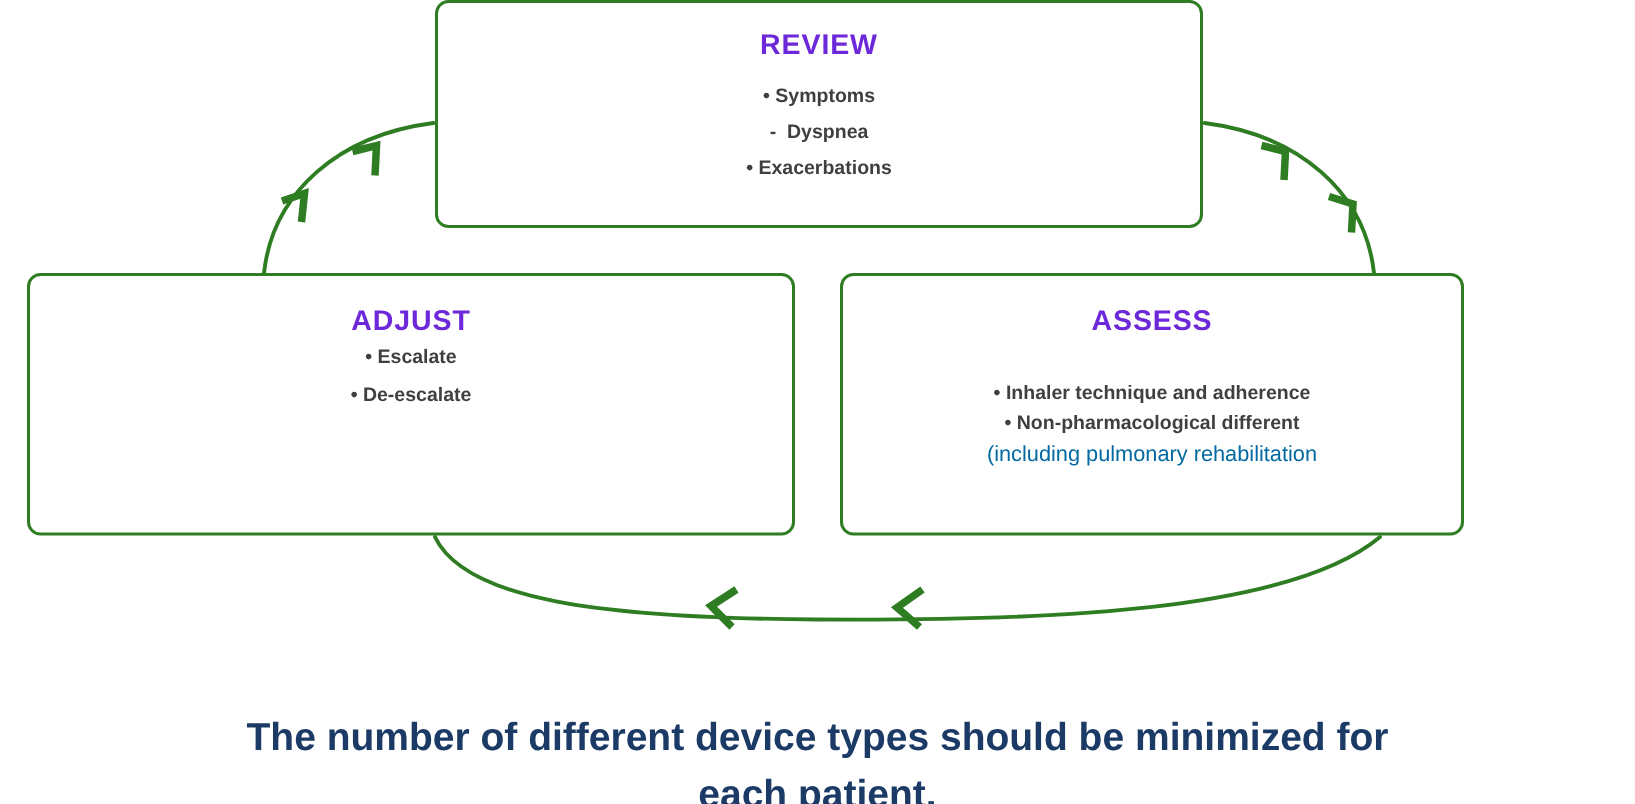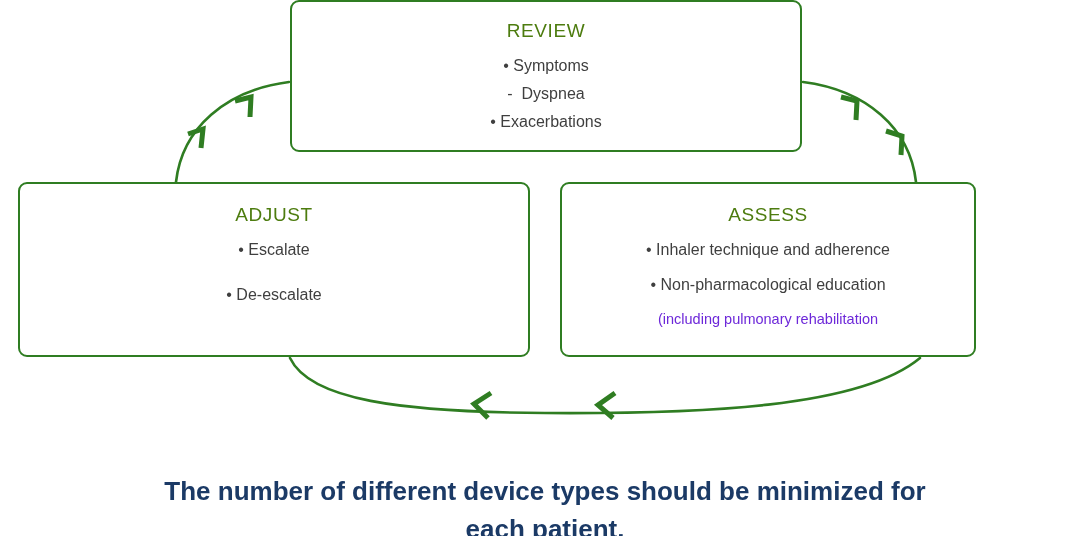--- a/index.html
+++ b/index.html
@@ -29,43 +29,43 @@
     position: absolute;
     box-sizing: border-box;
     border: 2px solid #2f7d22;
     border-radius: 9px;
     background: #ffffff;
     display: flex;
     flex-direction: column;
     align-items: center;
   }
   .node-title {
-    color: #4d7c0f;
-    font-weight: normal;
+    color: #6d28d9;
+    font-weight: bold;
     font-size: 19px;
     letter-spacing: 0.6px;
     text-align: center;
   }
   .node-lines {
     display: flex;
     flex-direction: column;
     align-items: center;
     width: 100%;
   }
   .node-line {
     color: #3f3f3f;
-    font-weight: normal;
-    font-size: 16px;
+    font-weight: bold;
+    font-size: 13px;
     text-align: center;
     line-height: 1.3;
     white-space: nowrap;
   }
   .node-line.sub {
     font-weight: normal;
-    color: #6d28d9;
+    color: #0369a1;
     font-size: 14.5px;
   }
   .node-line .bullet {
     color: #3f3f3f;
   }
   
   #box-review {
     left: 290px;
     top: 0px;
     width: 512px;
@@ -76,31 +76,31 @@
   #box-review .node-lines { margin-top: 14px; row-gap: 7px; }
   
   #box-adjust {
     left: 18px;
     top: 182px;
     width: 512px;
     height: 175px;
     justify-content: flex-start;
     padding-top: 20px;
   }
-  #box-adjust .node-lines { margin-top: 14px; row-gap: 24px; }
+  #box-adjust .node-lines { margin-top: 4px; row-gap: 8px; }
   
   #box-assess {
     left: 560px;
     top: 182px;
     width: 416px;
     height: 175px;
     justify-content: flex-start;
     padding-top: 20px;
   }
-  #box-assess .node-lines { margin-top: 14px; row-gap: 14px; }
+  #box-assess .node-lines { margin-top: 28px; row-gap: 3px; }
   #caption {
     position: absolute;
     left: 145px;
     top: 472px;
     width: 800px;
     text-align: center;
     color: #1b3a66;
     font-weight: bold;
     font-size: 26px;
     line-height: 1.48;
@@ -146,21 +146,21 @@
     <div class="node-lines">
       <div class="node-line"><span class="bullet">•</span>&nbsp;<span>Escalate</span></div>
       <div class="node-line"><span class="bullet">•</span>&nbsp;<span>De-escalate</span></div>
     </div>
   </div>
 
   <div class="node-box" id="box-assess">
     <div class="node-title">ASSESS</div>
     <div class="node-lines">
       <div class="node-line"><span class="bullet">•</span>&nbsp;<span>Inhaler technique and adherence</span></div>
-      <div class="node-line"><span class="bullet">•</span>&nbsp;<span>Non-pharmacological education</span></div>
+      <div class="node-line"><span class="bullet">•</span>&nbsp;<span>Non-pharmacological different</span></div>
       <div class="node-line sub">(including pulmonary rehabilitation</div>
     </div>
   </div>
 
   <div id="caption">
     <div>The number of different device types should be minimized for</div>
     <div>each patient.</div>
   </div>
 
 </div>

